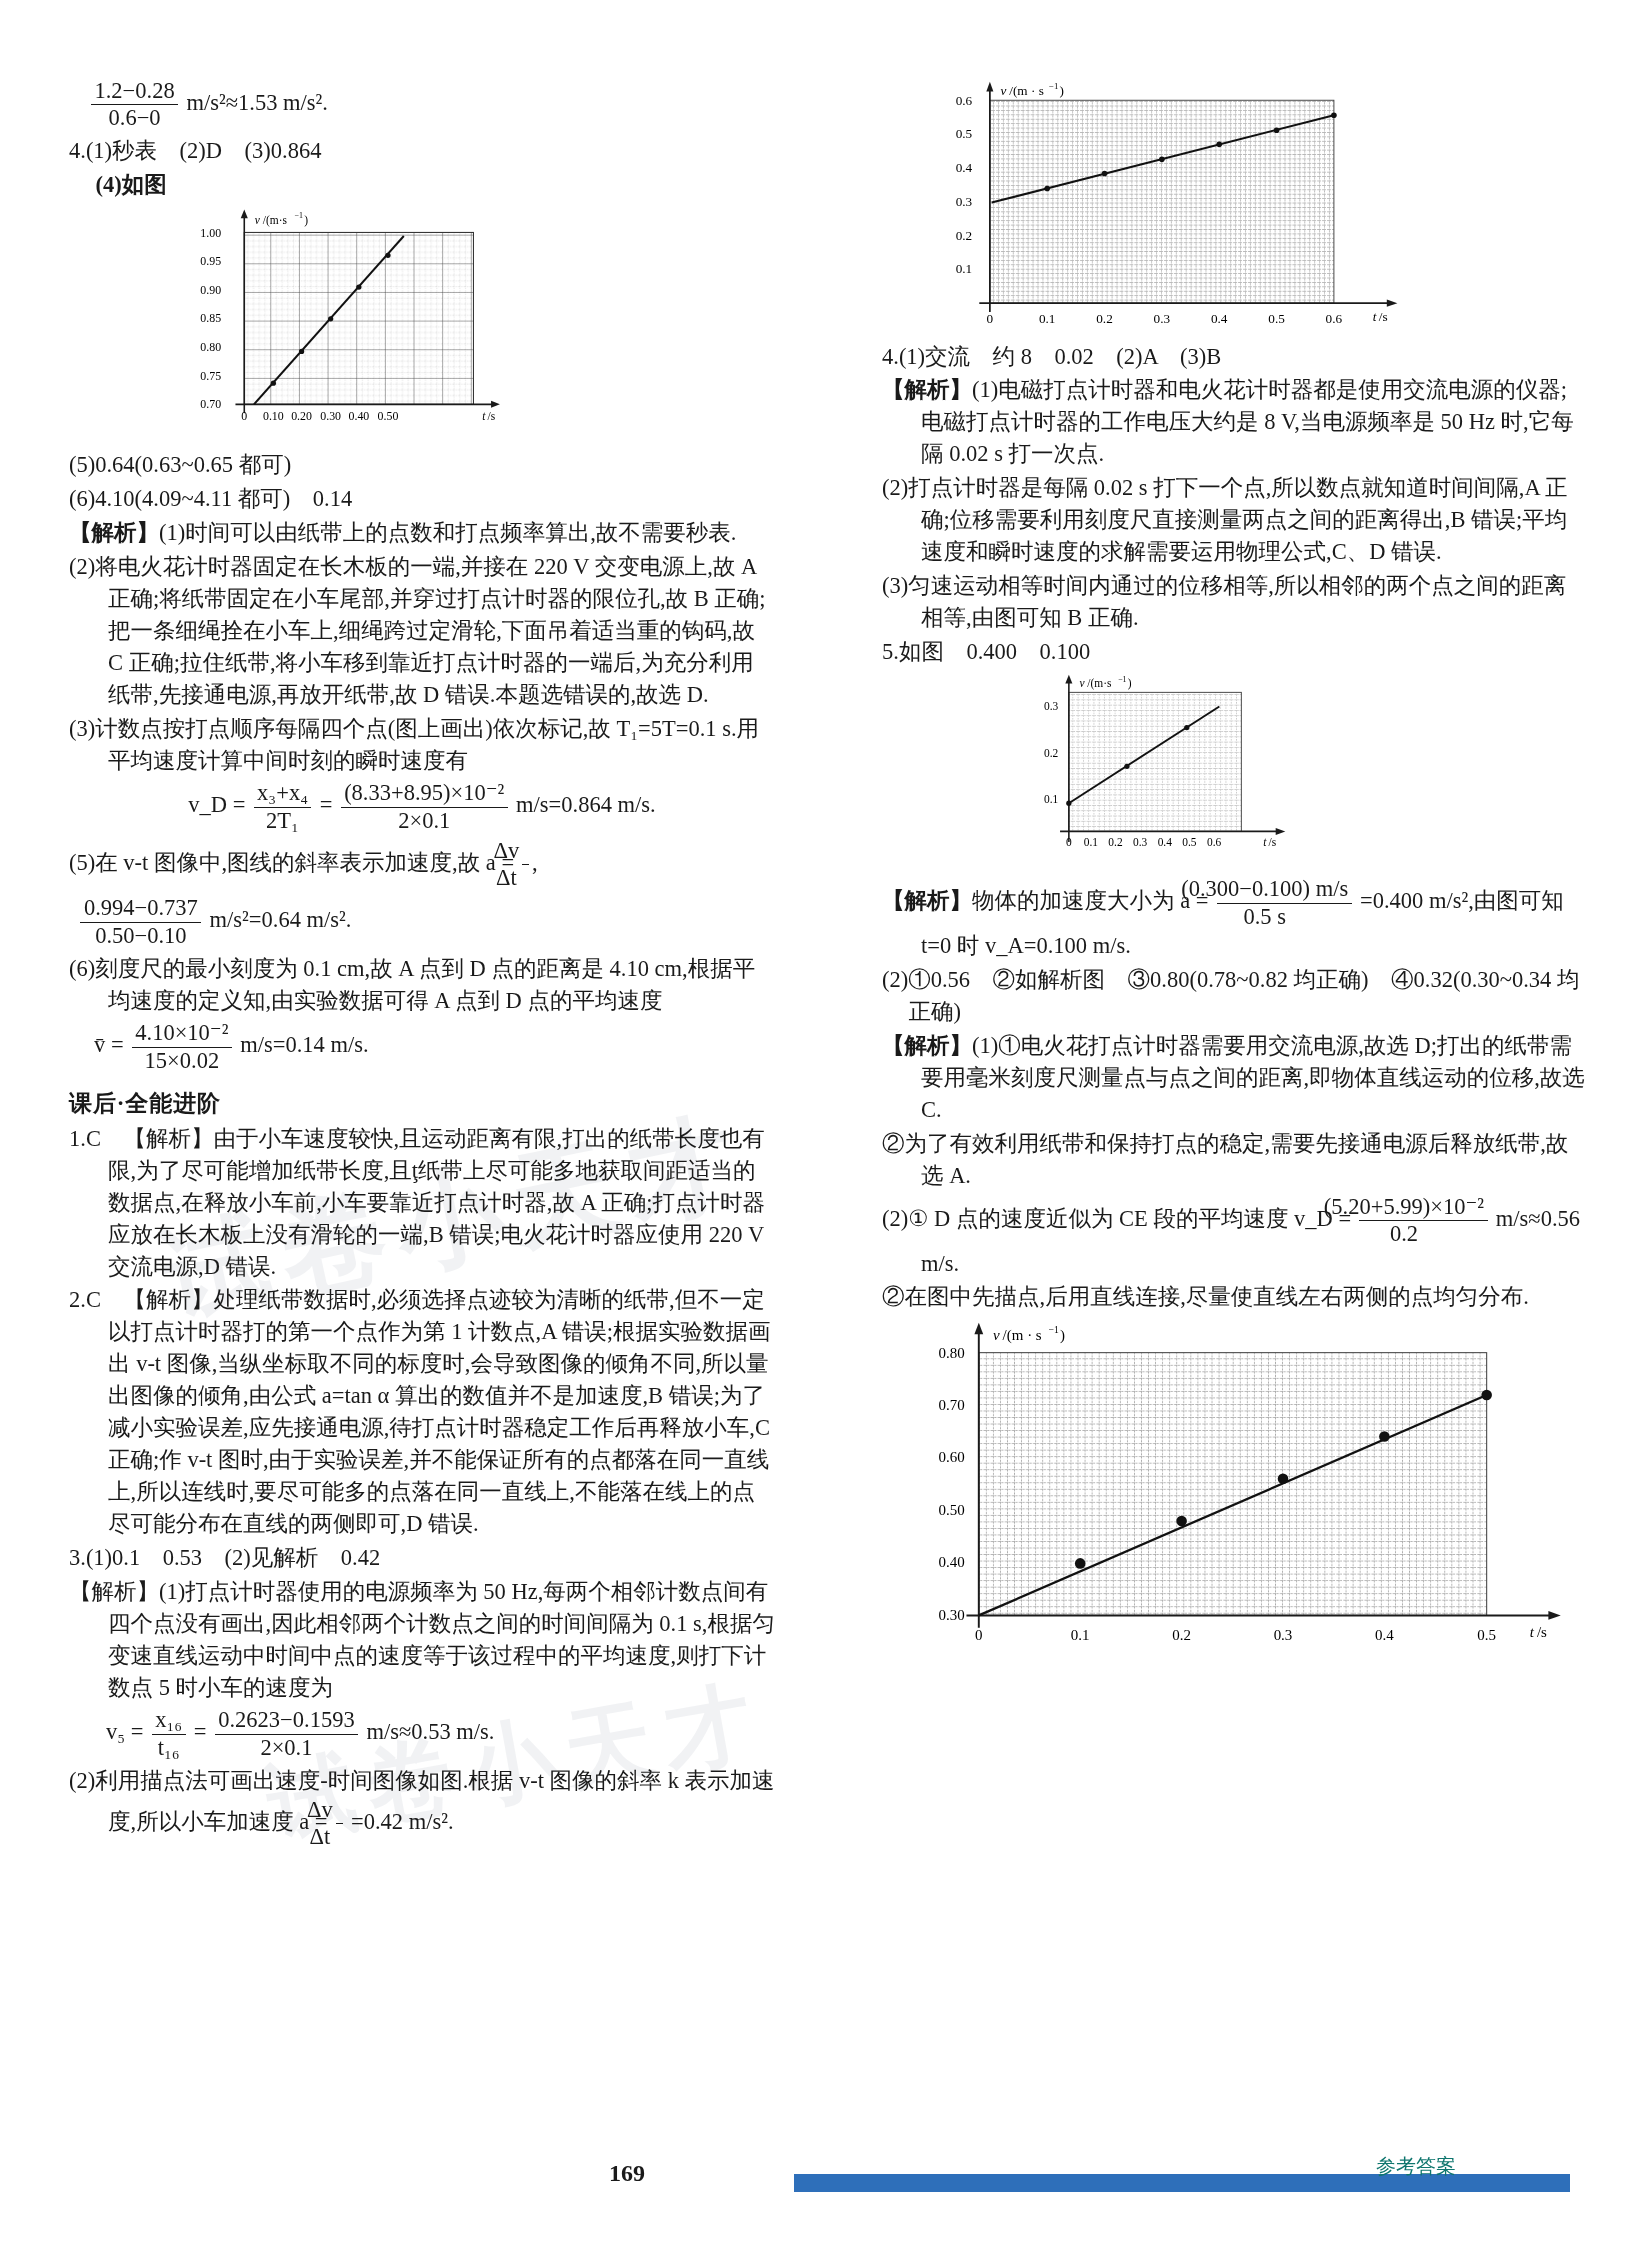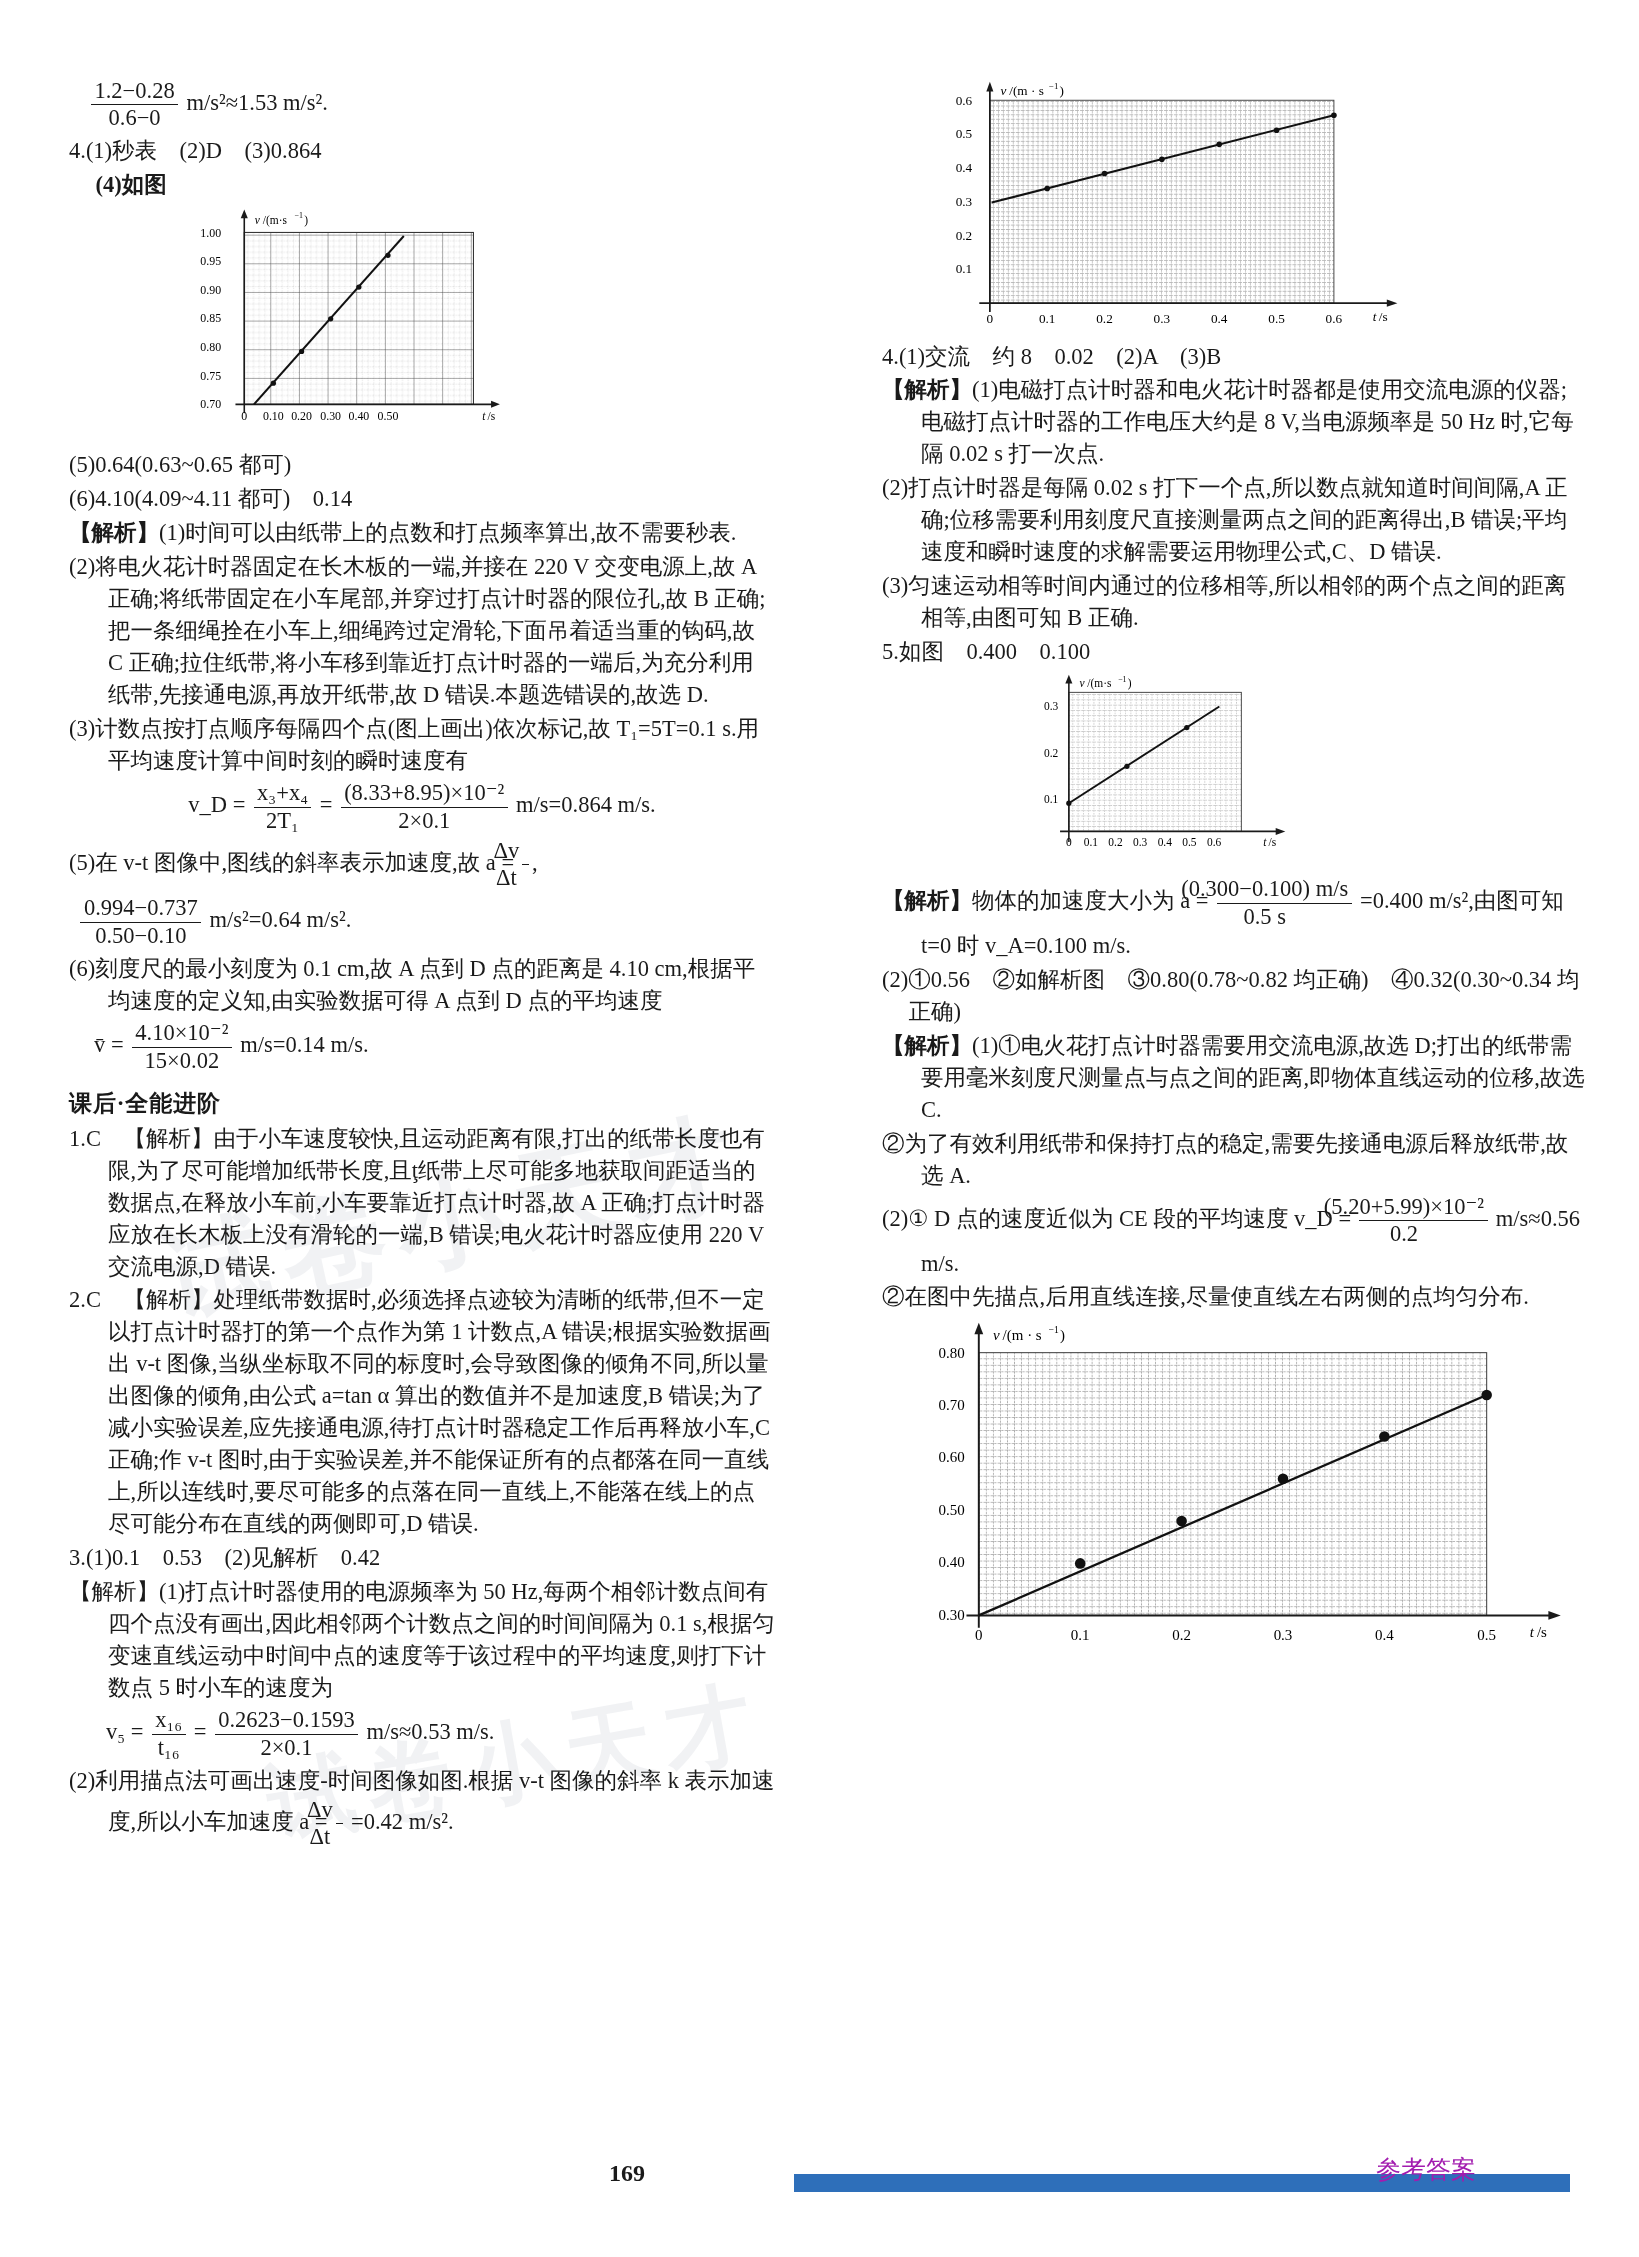--- a/index.html
+++ b/index.html
@@ -17,21 +17,21 @@
   .ctr{text-align:center;}
   .frac{display:inline-block;vertical-align:middle;text-align:center;margin:0 2.6px;}
   .frac .num{display:block;padding:0 3.5px;border-bottom:1.4px solid #1a1a1a;line-height:26.5px;}
   .frac .den{display:block;padding:0 3.5px;line-height:26.5px;}
   .eqline{font-size:22.5px;line-height:39px;margin:3.5px 0;}
   .secthead{font-weight:bold;font-size:23px;margin:14px 0 3.5px 0;letter-spacing:0.9px;}
   .figbox{position:relative;margin:5.3px 0 5.3px 0;}
   svg{display:block;}
   .pgnum{position:absolute;left:609px;top:2160px;font-size:24px;font-weight:bold;}
   .footbar{position:absolute;left:794px;top:2174px;width:776px;height:17.6px;background:#2e6fba;}
-  .foottxt{position:absolute;left:1376px;top:2153px;font-size:25px;color:#a21caf;}
+  .foottxt{position:absolute;left:1376px;top:2153px;font-size:20px;color:#0f766e;}
   .wm{position:absolute;font-size:106px;color:rgba(120,130,150,0.10);
       font-weight:bold;letter-spacing:12.4px;pointer-events:none;}
 </style>
 </head>
 <body>
 
 <div class="page">
 
   <div class="wm" style="left:159px;top:1147px;transform:rotate(-12deg);">试卷小天才</div>
   <div class="wm" style="left:265px;top:1703px;transform:rotate(-10deg);font-size:88px;">试卷小天才</div>

